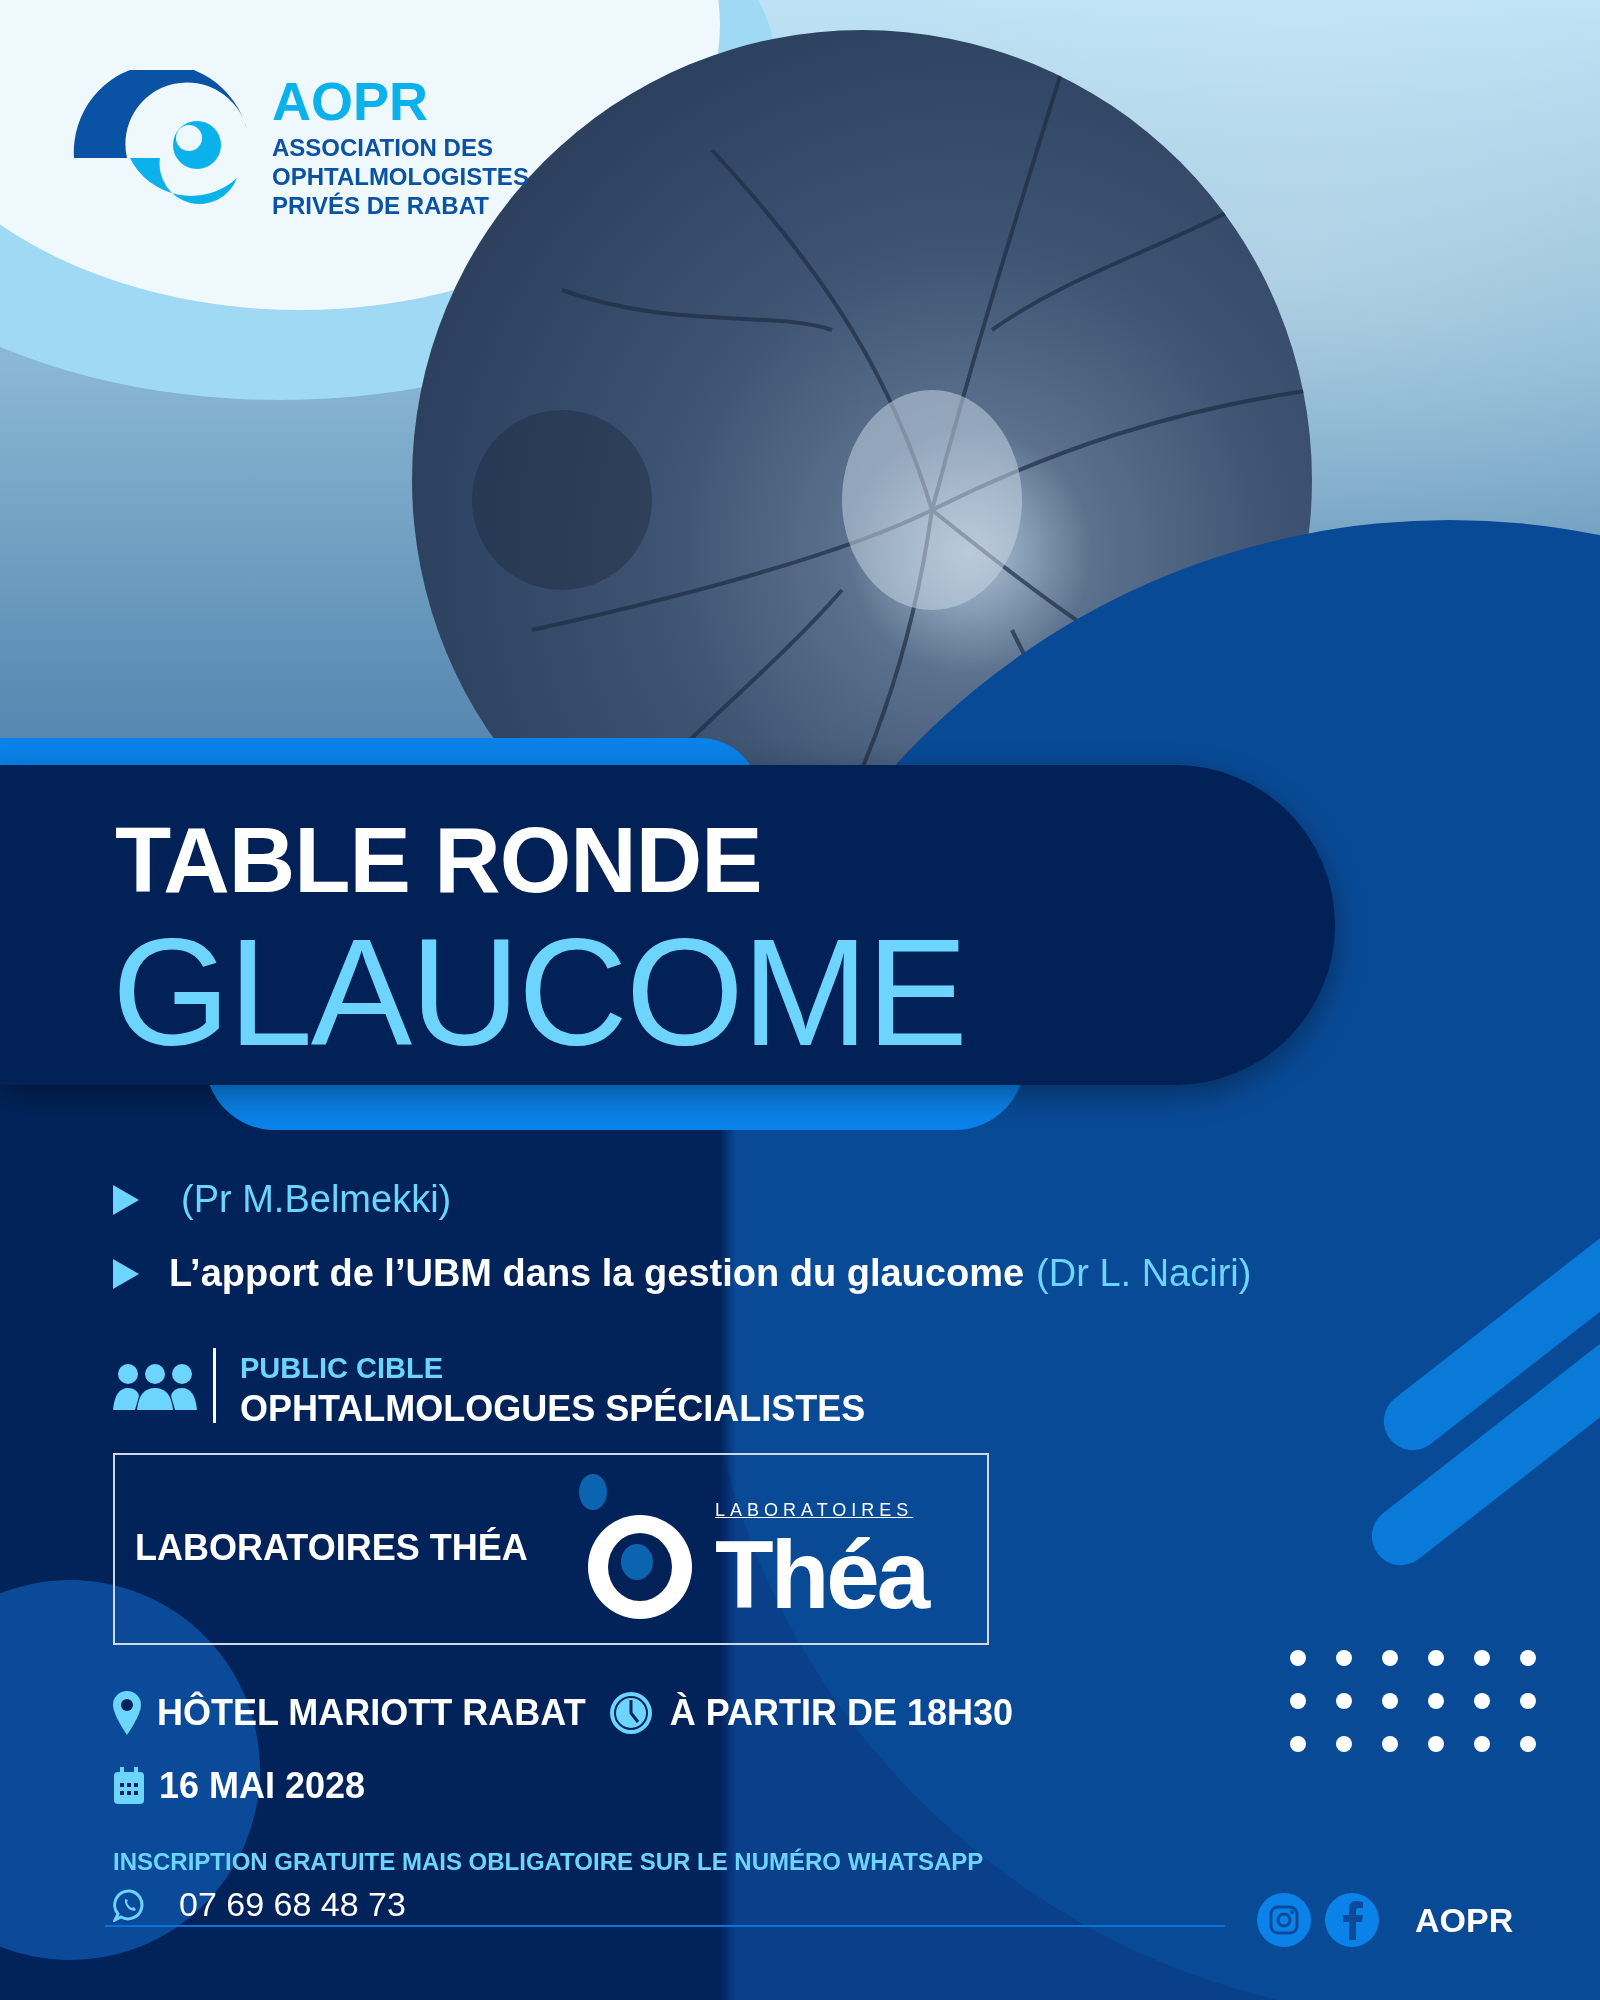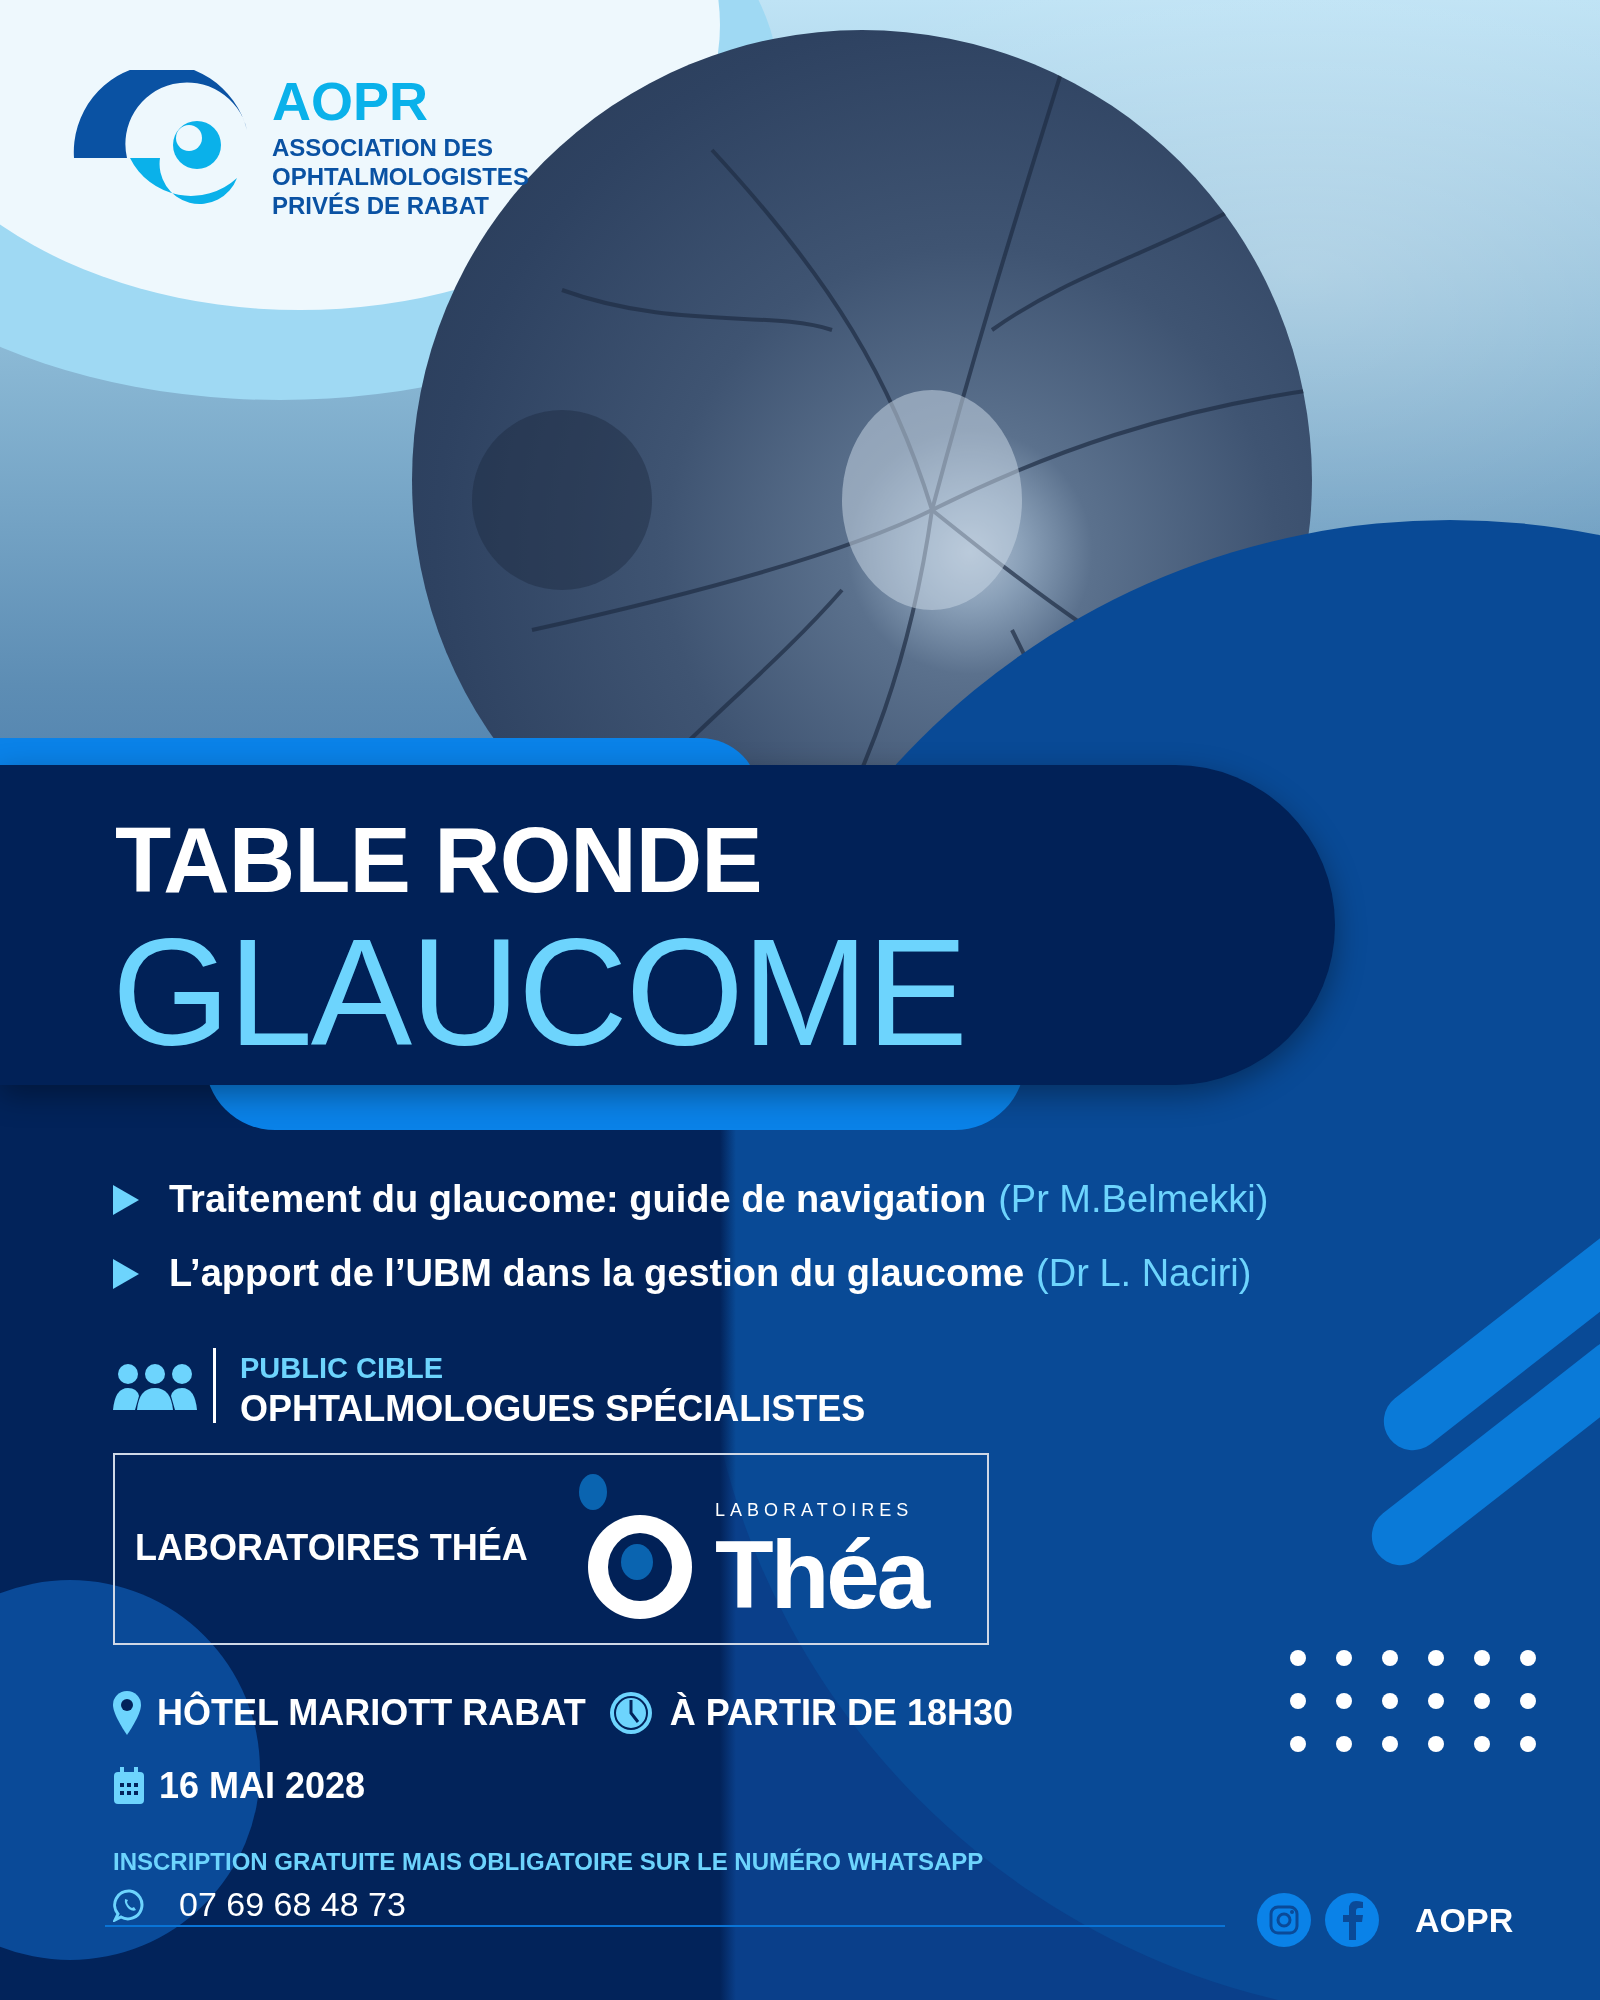--- a/index.html
+++ b/index.html
@@ -23,21 +23,21 @@
   .logo-text{left:272px;top:70px;font-size:54px;font-weight:bold;color:#0ab1ea;}
   .logo-sub{left:272px;top:133px;font-size:24px;font-weight:bold;color:#0a52a3;line-height:29px;}
   .bullet{left:113px;display:flex;align-items:center;font-size:38px;color:#fff;white-space:nowrap;font-weight:bold;}
   .tri{width:0;height:0;border-top:15px solid transparent;border-bottom:15px solid transparent;border-left:26px solid #6dd4fd;margin-right:30px;}
   .speaker{color:#6dd4fd;margin-left:12px;font-weight:normal;}
   .pc-label{left:240px;top:1352px;font-size:29px;font-weight:bold;color:#6dd4fd;}
   .pc-value{left:240px;top:1388px;font-size:36px;font-weight:bold;color:#ffffff;}
   .pc-divider{left:213px;top:1348px;width:3px;height:75px;background:#ffffff;}
   #sponsor{left:113px;top:1453px;width:872px;height:188px;border:2px solid #cfd8e6;}
   .sponsor-name{left:135px;top:1527px;font-size:36px;font-weight:bold;color:#fff;white-space:nowrap;}
-  .thea-sub{left:715px;top:1500px;font-size:18px;color:#fff;letter-spacing:5px;}
+  .thea-sub{left:715px;top:1500px;font-size:18px;color:#fff;letter-spacing:5px;text-decoration:underline;}
   .thea-word{left:715px;top:1520px;font-size:96px;font-weight:bold;color:#fff;letter-spacing:-3px;}
   .info{display:flex;align-items:center;font-size:36px;font-weight:bold;color:#fff;white-space:nowrap;}
   .inscr{left:113px;top:1848px;font-size:24px;font-weight:bold;color:#6dd4fd;white-space:nowrap;text-align:right;}
   .phone{left:113px;top:1885px;display:flex;align-items:center;font-size:34px;color:#fff;gap:16px;}
   .hline{left:105px;top:1925px;width:1120px;height:2px;background:#0a74d6;}
   .dots{left:1290px;top:1650px;display:grid;grid-template-columns:repeat(6,16px);column-gap:30px;row-gap:27px;}
   .dot{width:16px;height:16px;border-radius:50%;background:#fff;}
   .stripe{background:#0a7ad8;border-radius:30px;height:58px;transform-origin:left center;}
   .social{left:1257px;top:1893px;display:flex;align-items:center;}
   .soc-circle{width:54px;height:54px;border-radius:50%;background:#0a82e8;display:flex;align-items:center;justify-content:center;margin-right:14px;}
@@ -95,21 +95,20 @@
 <div class="abs title1">TABLE RONDE</div>
 <div class="abs title2">GLAUCOME</div>
 
 <div class="abs" style="left:1390px;top:1300px;width:400px;height:200px;">
   <div class="stripe" style="position:absolute;left:0;top:110px;width:330px;transform:rotate(-38deg);"></div>
   <div class="stripe" style="position:absolute;left:-12px;top:225px;width:330px;transform:rotate(-38deg);"></div>
 </div>
 
 <div class="abs bullet" style="top:1178px;">
   <span class="tri"></span>
-  <span>Traitement du glaucome: guide de navigation</span>
   <span class="speaker">(Pr M.Belmekki)</span>
 </div>
 <div class="abs bullet" style="top:1252px;">
   <span class="tri"></span>
   <span>L’apport de l’UBM dans la gestion du glaucome</span>
   <span class="speaker">(Dr L. Naciri)</span>
 </div>
 
 <div class="abs" style="left:113px;top:1362px;">
   <svg width="84" height="50" viewBox="0 0 84 50">

